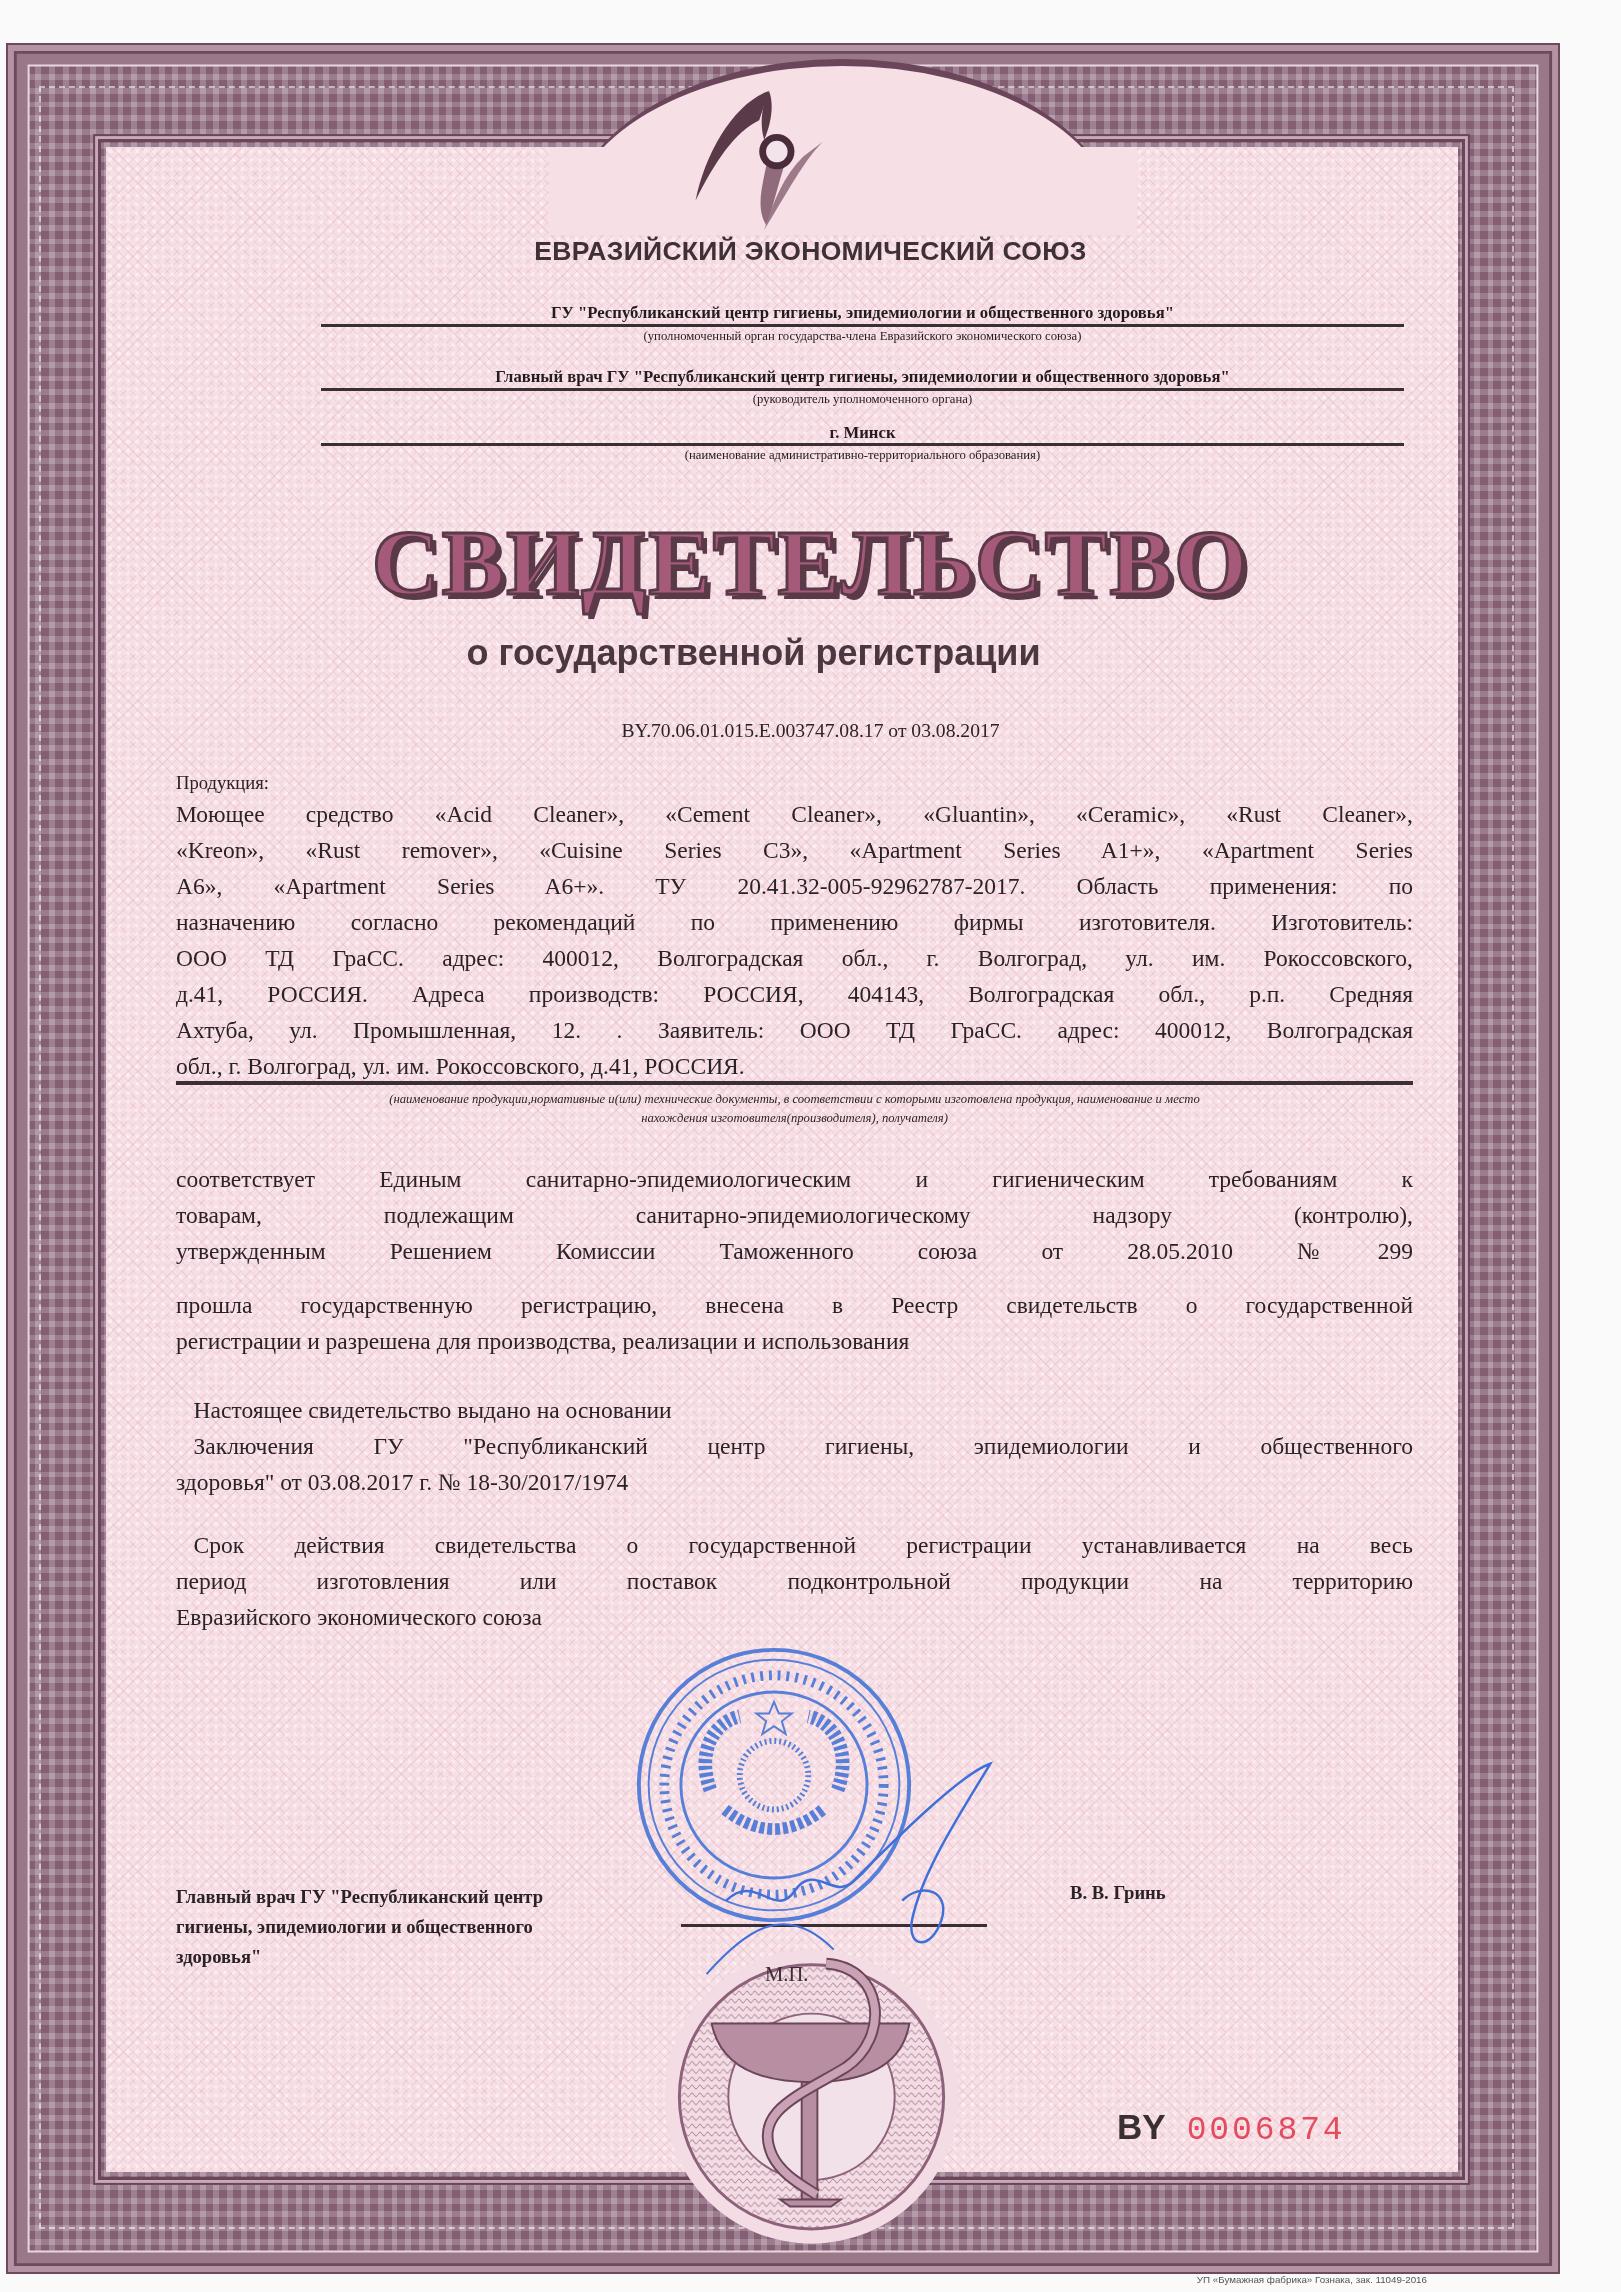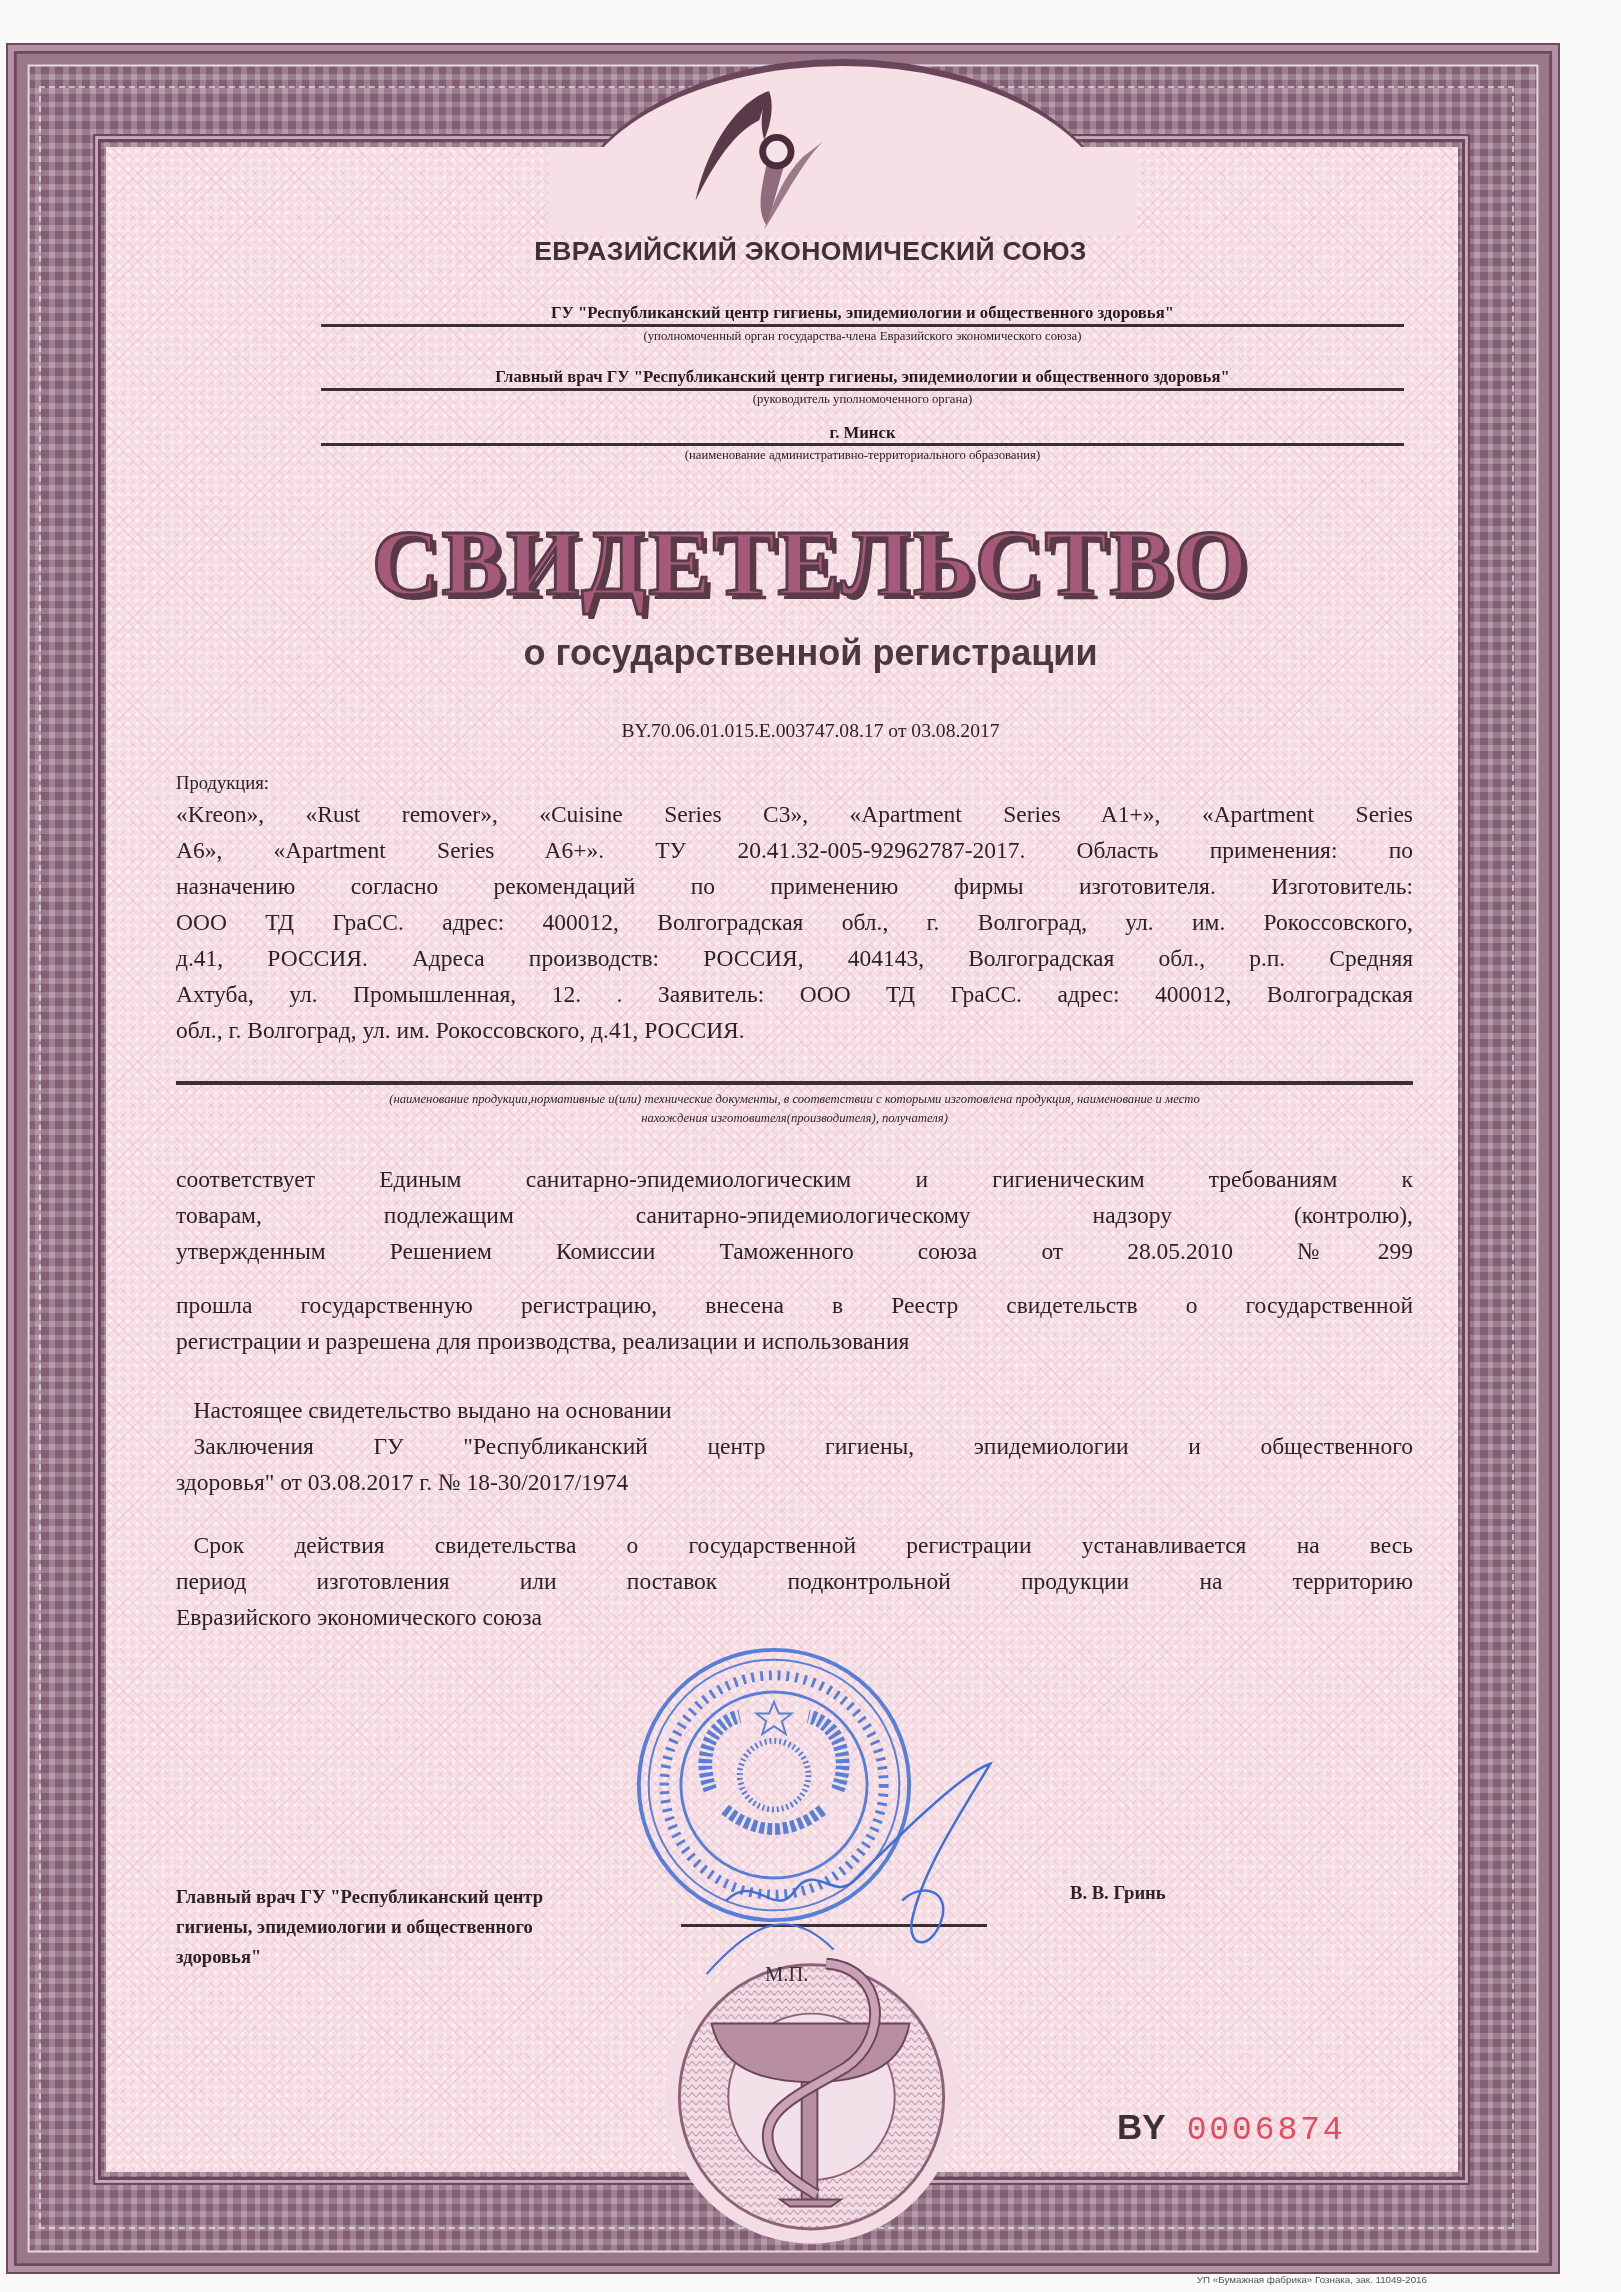--- a/index.html
+++ b/index.html
@@ -60,21 +60,21 @@
   .hdr-caption { font-size: 12.7px; color: #231b1f; }
 
   .cert-title {
     position: absolute; left: 0; width: 1621px; top: 508px; text-align: center;
     font-family: "Liberation Serif", serif; font-weight: 700; font-size: 94px; letter-spacing: 2px;
     color: #a65a7a;
     -webkit-text-stroke: 2.9px #5a3a48;
     text-shadow: 4.9px 4.9px 0 #5a3a48;
   }
   .cert-subtitle {
-    position: absolute; left: 0; width: 1621px; top: 632px; text-align: center;
+    position: absolute; left: 0; width: 1507px; top: 632px; text-align: center;
     font-family: "Liberation Sans", sans-serif; font-weight: 700; font-size: 36px; color: #4a3740;
   }
   .cert-number {
     position: absolute; left: 0; width: 1621px; top: 720px; text-align: center; font-size: 19.6px;
   }
 
   
   .body-block { position: absolute; left: 176px; width: 1237px; font-size: 23.5px; line-height: 36px; }
   .label-small { font-size: 18.6px; }
   .spaced { text-align: justify; text-align-last: justify; }
@@ -133,20 +133,21 @@
 <div class="hdr-line hdr-main" style="top:423px">г. Минск</div>
 <div class="hdr-rule" style="top:443px"></div>
 <div class="hdr-line hdr-caption" style="top:448px">(наименование административно-территориального образования)</div>
 
 <div class="cert-title">СВИДЕТЕЛЬСТВО</div>
 <div class="cert-subtitle">о государственной регистрации</div>
 <div class="cert-number">BY.70.06.01.015.E.003747.08.17 от 03.08.2017</div>
 
 <div class="body-block label-small" style="top:765px">Продукция:</div>
 <div class="body-block" style="top:796px">
+  <div class="spaced">Моющее средство «Acid Cleaner», «Cement Cleaner», «Gluantin», «Ceramic», «Rust Cleaner»,</div>
   <div class="spaced">«Kreon», «Rust remover», «Cuisine Series C3», «Apartment Series A1+», «Apartment Series</div>
   <div class="spaced">A6», «Apartment Series A6+». ТУ 20.41.32-005-92962787-2017. Область применения: по</div>
   <div class="spaced">назначению согласно рекомендаций по применению фирмы изготовителя. Изготовитель:</div>
   <div class="spaced">ООО ТД ГраСС. адрес: 400012, Волгоградская обл., г. Волгоград, ул. им. Рокоссовского,</div>
   <div class="spaced">д.41, РОССИЯ. Адреса производств: РОССИЯ, 404143, Волгоградская обл., р.п. Средняя</div>
   <div class="spaced">Ахтуба, ул. Промышленная, 12. . Заявитель: ООО ТД ГраСС. адрес: 400012, Волгоградская</div>
   <div>обл., г. Волгоград, ул. им. Рокоссовского, д.41, РОССИЯ.</div>
 </div>
 <div class="prod-rule" style="top:1081px"></div>
 <div class="prod-caption" style="top:1090px">

